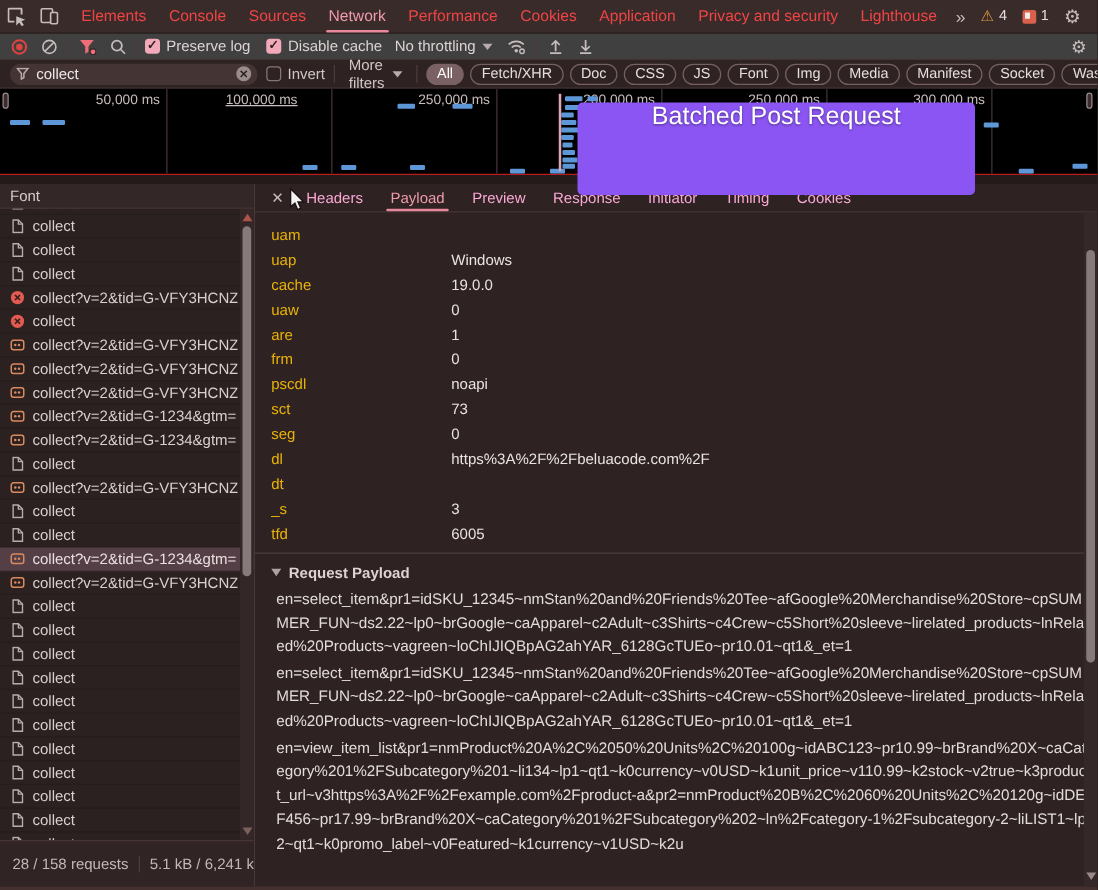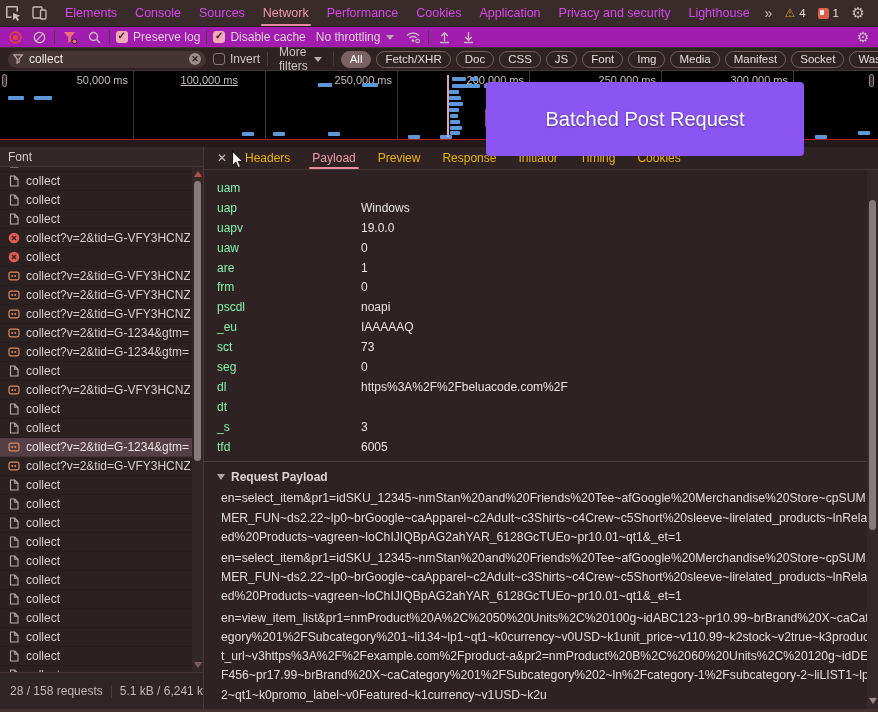--- a/index.html
+++ b/index.html
@@ -5,32 +5,32 @@
   * { margin:0; padding:0; box-sizing:border-box; }
   html,body { width:878px; height:712px; overflow:hidden; }
   body { font-family:"Liberation Sans", sans-serif; background:#2d2121; color:#d9cfcf; position:relative; }
 
   .devtools { position:absolute; inset:0; border-bottom:3px solid #44302f; display:flex; flex-direction:column; }
 
   
   .top-bar { height:27px; background:#3a2b2b; display:flex; align-items:stretch; flex:none; border-bottom:1px solid #241a1a; }
   .tb-btn { width:26px; display:flex; align-items:center; justify-content:center; color:#c7bcbc; font-size:13px; cursor:default; flex:none; }
   #top-tabs { display:flex; align-items:stretch; margin-left:4px; }
-  .top-tab { padding:0 9px; display:flex; align-items:center; font-size:12.5px; color:#d946ef; position:relative; white-space:nowrap; }
+  .top-tab { padding:0 9px; display:flex; align-items:center; font-size:12.5px; color:#ef4444; position:relative; white-space:nowrap; }
   .top-tab.active { color:#ef9aab; }
   .top-tab.active::after { content:""; position:absolute; left:7px; right:7px; bottom:0; height:2.5px; border-radius:2px; background:#e8899c; }
   .chevron2 { font-size:14px; padding:0 6px; display:flex; align-items:center; color:#c7bcbc; }
   .badge-group { display:flex; align-items:center; gap:4px; padding:0 6px; font-size:11.5px; color:#e6dcdc; }
   .warn-glyph { color:#dd9a3d; font-size:12px; }
   .issue-box { width:11px; height:11px; border-radius:2px; background:#d9604d; position:relative; display:inline-block; }
   .issue-box::after { content:""; position:absolute; left:2px; top:2px; width:4px; height:5px; background:#f6e8e6; }
   .spacer { flex:1; }
 
   
-  .net-toolbar { height:21px; background:#a21caf; border-bottom:1px solid #463434; display:flex; align-items:center; gap:6px; padding:0 6px; flex:none; }
+  .net-toolbar { height:21px; background:#404040; border-bottom:1px solid #463434; display:flex; align-items:center; gap:6px; padding:0 6px; flex:none; }
   .nt-icon { width:18px; height:16px; display:flex; align-items:center; justify-content:center; flex:none; }
   .sep { width:1px; height:14px; background:#4e3b3b; flex:none; }
   .chk-row { display:flex; align-items:center; gap:5px; font-size:12px; color:#ddd3d3; white-space:nowrap; }
   .checkbox { width:12px; height:12px; border-radius:3px; flex:none; position:relative; }
   .checkbox.checked { background:#f2a9b9; }
   .checkbox.checked::after { content:"✓"; position:absolute; left:1.5px; top:-1.5px; font-size:10px; font-weight:bold; color:#30201f; }
   .checkbox.unchecked { background:transparent; border:1px solid #8a7474; }
   .select-like { display:flex; align-items:center; gap:6px; font-size:12px; color:#ddd3d3; padding:0 4px; }
   .caret-down { width:0; height:0; border-left:4px solid transparent; border-right:4px solid transparent; border-top:5px solid #b9abab; }
 
@@ -71,35 +71,35 @@
   .tri-up { position:absolute; left:1.5px; width:0; height:0; border-left:4px solid transparent; border-right:4px solid transparent; }
   .tri-down { position:absolute; left:1.5px; width:0; height:0; border-left:4px solid transparent; border-right:4px solid transparent; }
 
   .status-bar { height:22px; flex:none; background:#302424; border-top:1px solid #473535; display:flex; align-items:center; gap:8px; font-size:12px; color:#c4b8b8; padding:18px 10px; white-space:nowrap; overflow:hidden; }
   .status-sep { width:1px; height:13px; background:#4e3b3b; flex:none; }
 
   
   .right-panel { flex:1; display:flex; flex-direction:column; background:#2e2222; position:relative; min-width:0; min-height:0; }
   .detail-tabs { height:23px; flex:none; border-bottom:1px solid #463434; display:flex; align-items:stretch; padding-left:6px; }
   .close-x { width:24px; display:flex; align-items:center; justify-content:center; color:#c9bdbd; font-size:12px; }
-  .d-tab { padding:0 11px; display:flex; align-items:center; font-size:12px; color:#eab308; position:relative; white-space:nowrap; }
+  .d-tab { padding:0 11px; display:flex; align-items:center; font-size:12px; color:#f9a8d4; position:relative; white-space:nowrap; }
   .d-tab.active { color:#ef9aab; }
   .d-tab.active::after { content:""; position:absolute; left:8px; right:8px; bottom:0; height:2.5px; border-radius:2px; background:#e8899c; }
   .detail-body { flex:1; overflow:hidden; padding:8px 14px 0 13px; min-height:0; }
   .param-row { height:19.9px; display:flex; font-size:12px; align-items:center; }
-  .param-key { width:144px; flex:none; color:#86efac; }
+  .param-key { width:144px; flex:none; color:#eab308; }
   .param-value { color:#e9e3e3; white-space:nowrap; }
   .divider { border-top:1px solid #4f3c3c; margin:5px -14px 0 -13px; }
   .rp-header { display:flex; align-items:center; gap:6px; padding:8px 0 5px 0; font-size:12px; font-weight:bold; color:#ded3d3; }
   .rp-tri { width:0; height:0; border-left:4.5px solid transparent; border-right:4.5px solid transparent; border-top:6px solid #b1a2a2; }
   .payload-text { width:650px; font-size:12.2px; line-height:19.2px; color:#e2dbdb; word-break:break-all; margin:0 0 2px 4px; }
   .right-vscroll { position:absolute; top:23px; right:0; bottom:0; width:11px; background:#342828; }
 
   
-  .overlay-box { position:absolute; left:462px; top:82px; width:318px; height:74px; background:#8b55f3; border-radius:4px; display:flex; align-items:center; justify-content:center; z-index:50;margin-left:24px; }
+  .overlay-box { position:absolute; left:462px; top:82px; width:318px; height:74px; background:#8b55f3; border-radius:4px; display:flex; align-items:flex-start; justify-content:center; z-index:50; }
   .overlay-box span { color:#ffffff; font-size:20px; text-shadow:0 1px 2px rgba(0,0,0,0.45); }
   .cursor-svg { position:absolute; left:231px; top:150px; z-index:60; }
 
   svg { display:block; }
 </style>
 </head>
 <body>
 
 <div class="devtools">
 
@@ -587,42 +587,38 @@
         <div id="params">
             <div class="param-row">
               <span class="param-key">uam</span>
               <span class="param-value"></span>
             </div>
             <div class="param-row">
               <span class="param-key">uap</span>
               <span class="param-value">Windows</span>
             </div>
             <div class="param-row">
-              <span class="param-key">uapv</span>
+              <span class="param-key">cache</span>
               <span class="param-value">19.0.0</span>
             </div>
             <div class="param-row">
               <span class="param-key">uaw</span>
               <span class="param-value">0</span>
             </div>
             <div class="param-row">
               <span class="param-key">are</span>
               <span class="param-value">1</span>
             </div>
             <div class="param-row">
               <span class="param-key">frm</span>
               <span class="param-value">0</span>
             </div>
             <div class="param-row">
               <span class="param-key">pscdl</span>
               <span class="param-value">noapi</span>
-            </div>
-            <div class="param-row">
-              <span class="param-key">_eu</span>
-              <span class="param-value">IAAAAAQ</span>
             </div>
             <div class="param-row">
               <span class="param-key">sct</span>
               <span class="param-value">73</span>
             </div>
             <div class="param-row">
               <span class="param-key">seg</span>
               <span class="param-value">0</span>
             </div>
             <div class="param-row">

